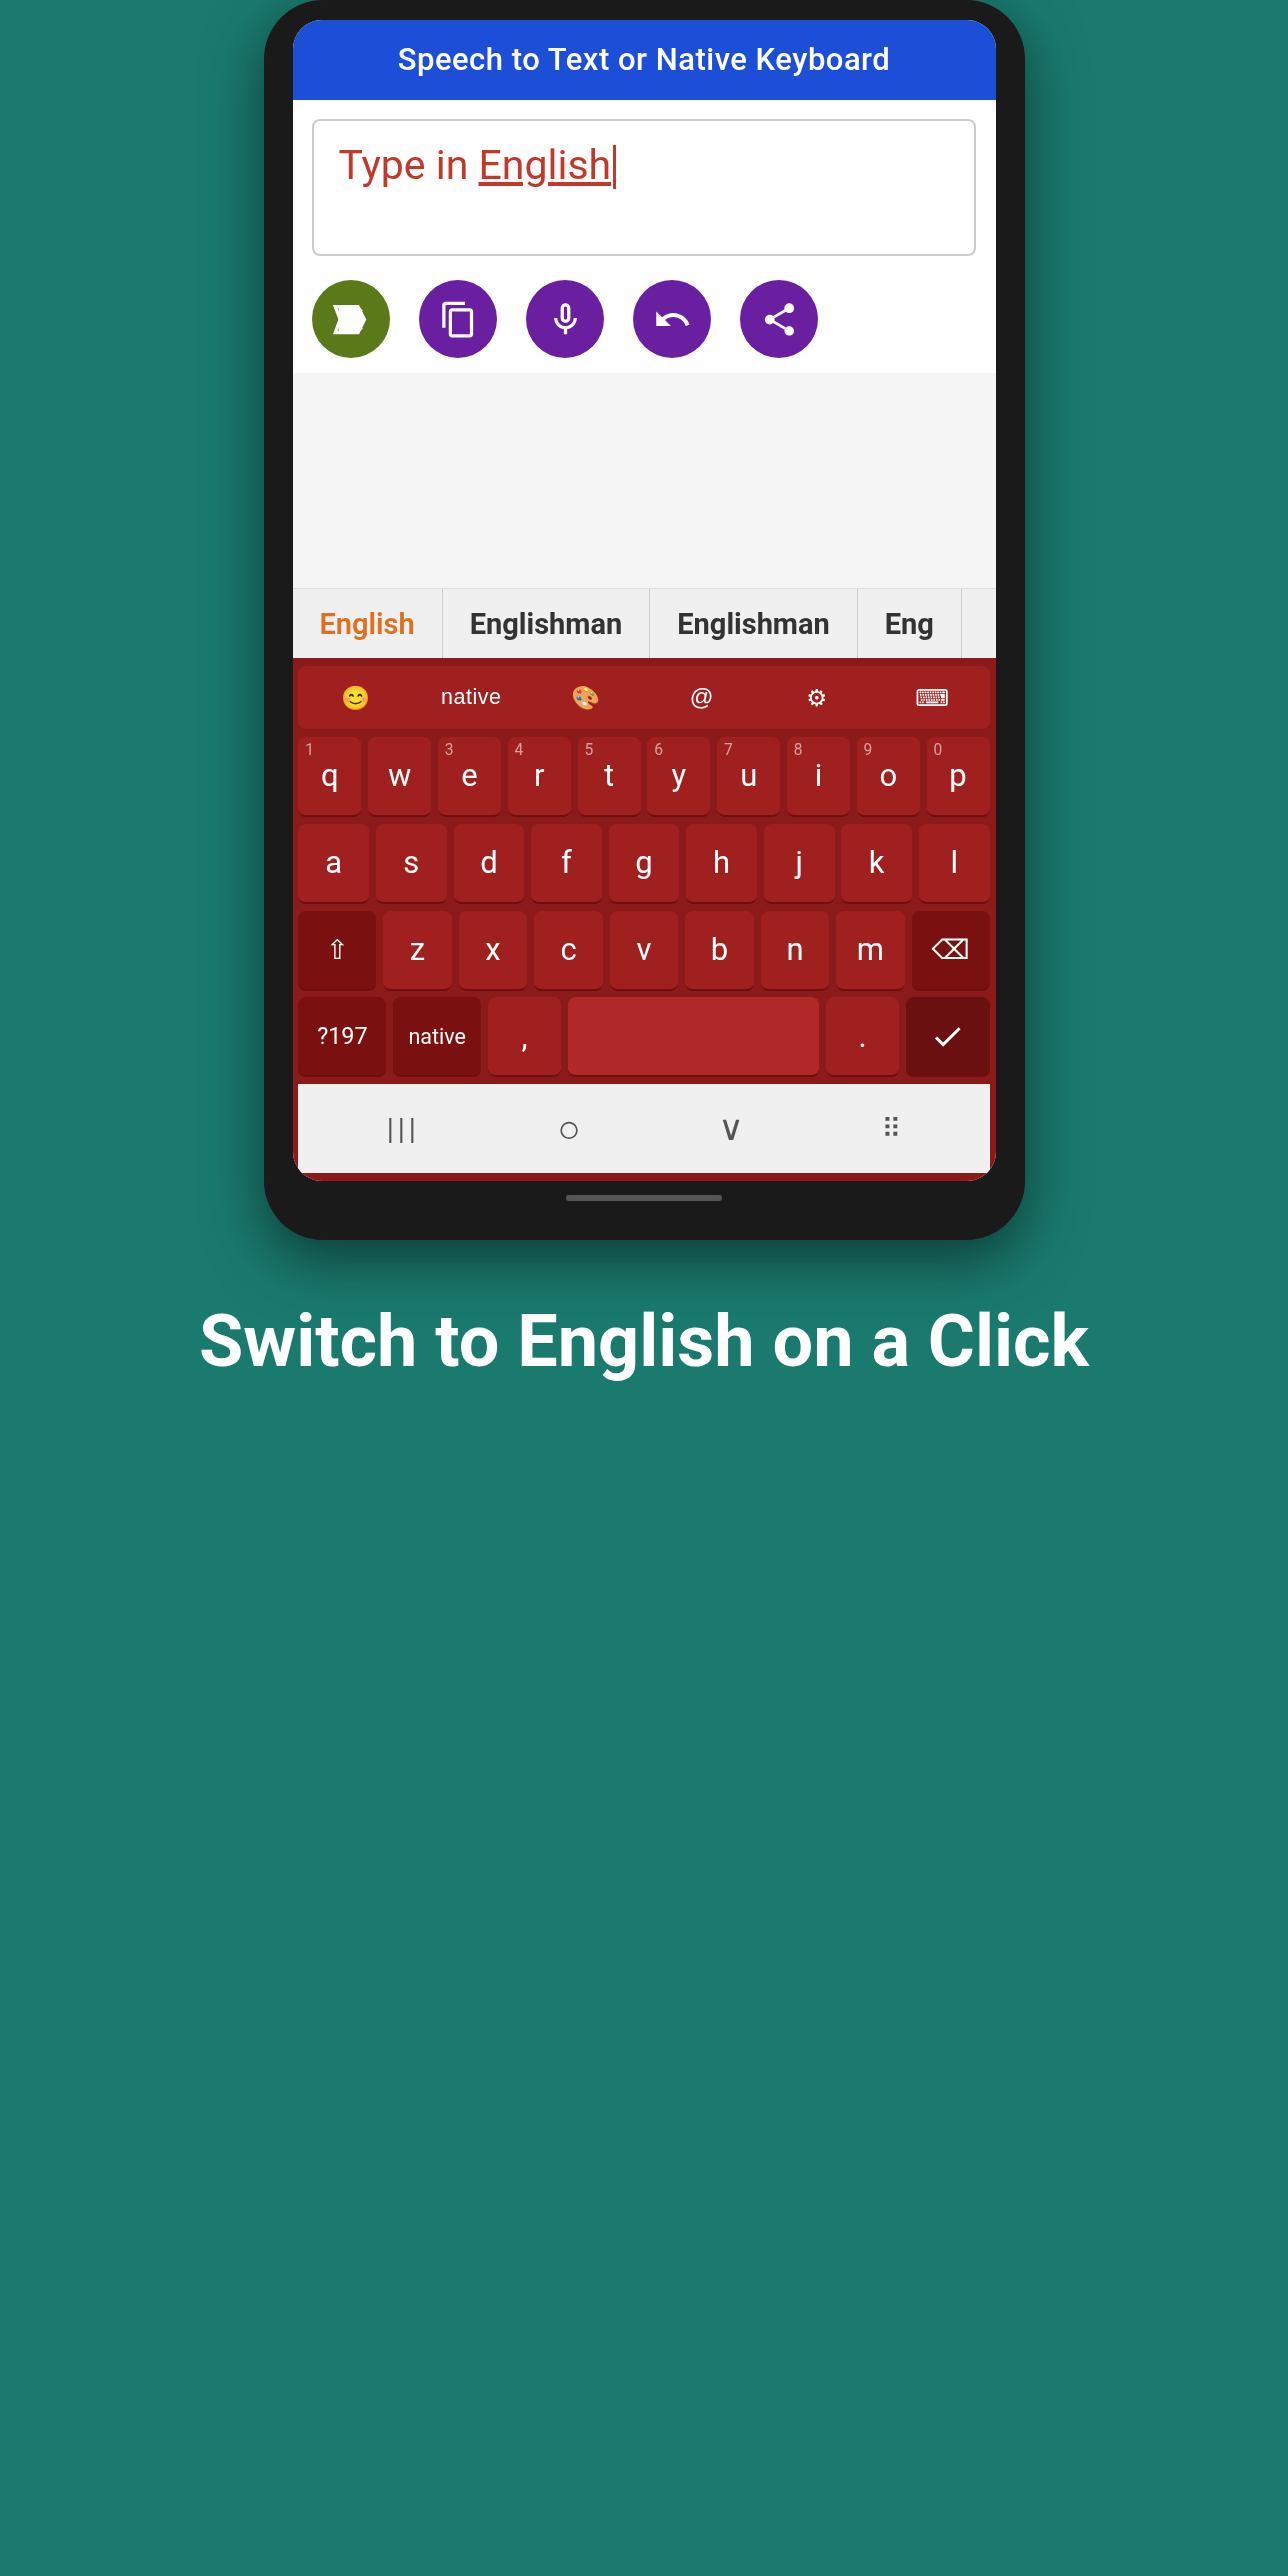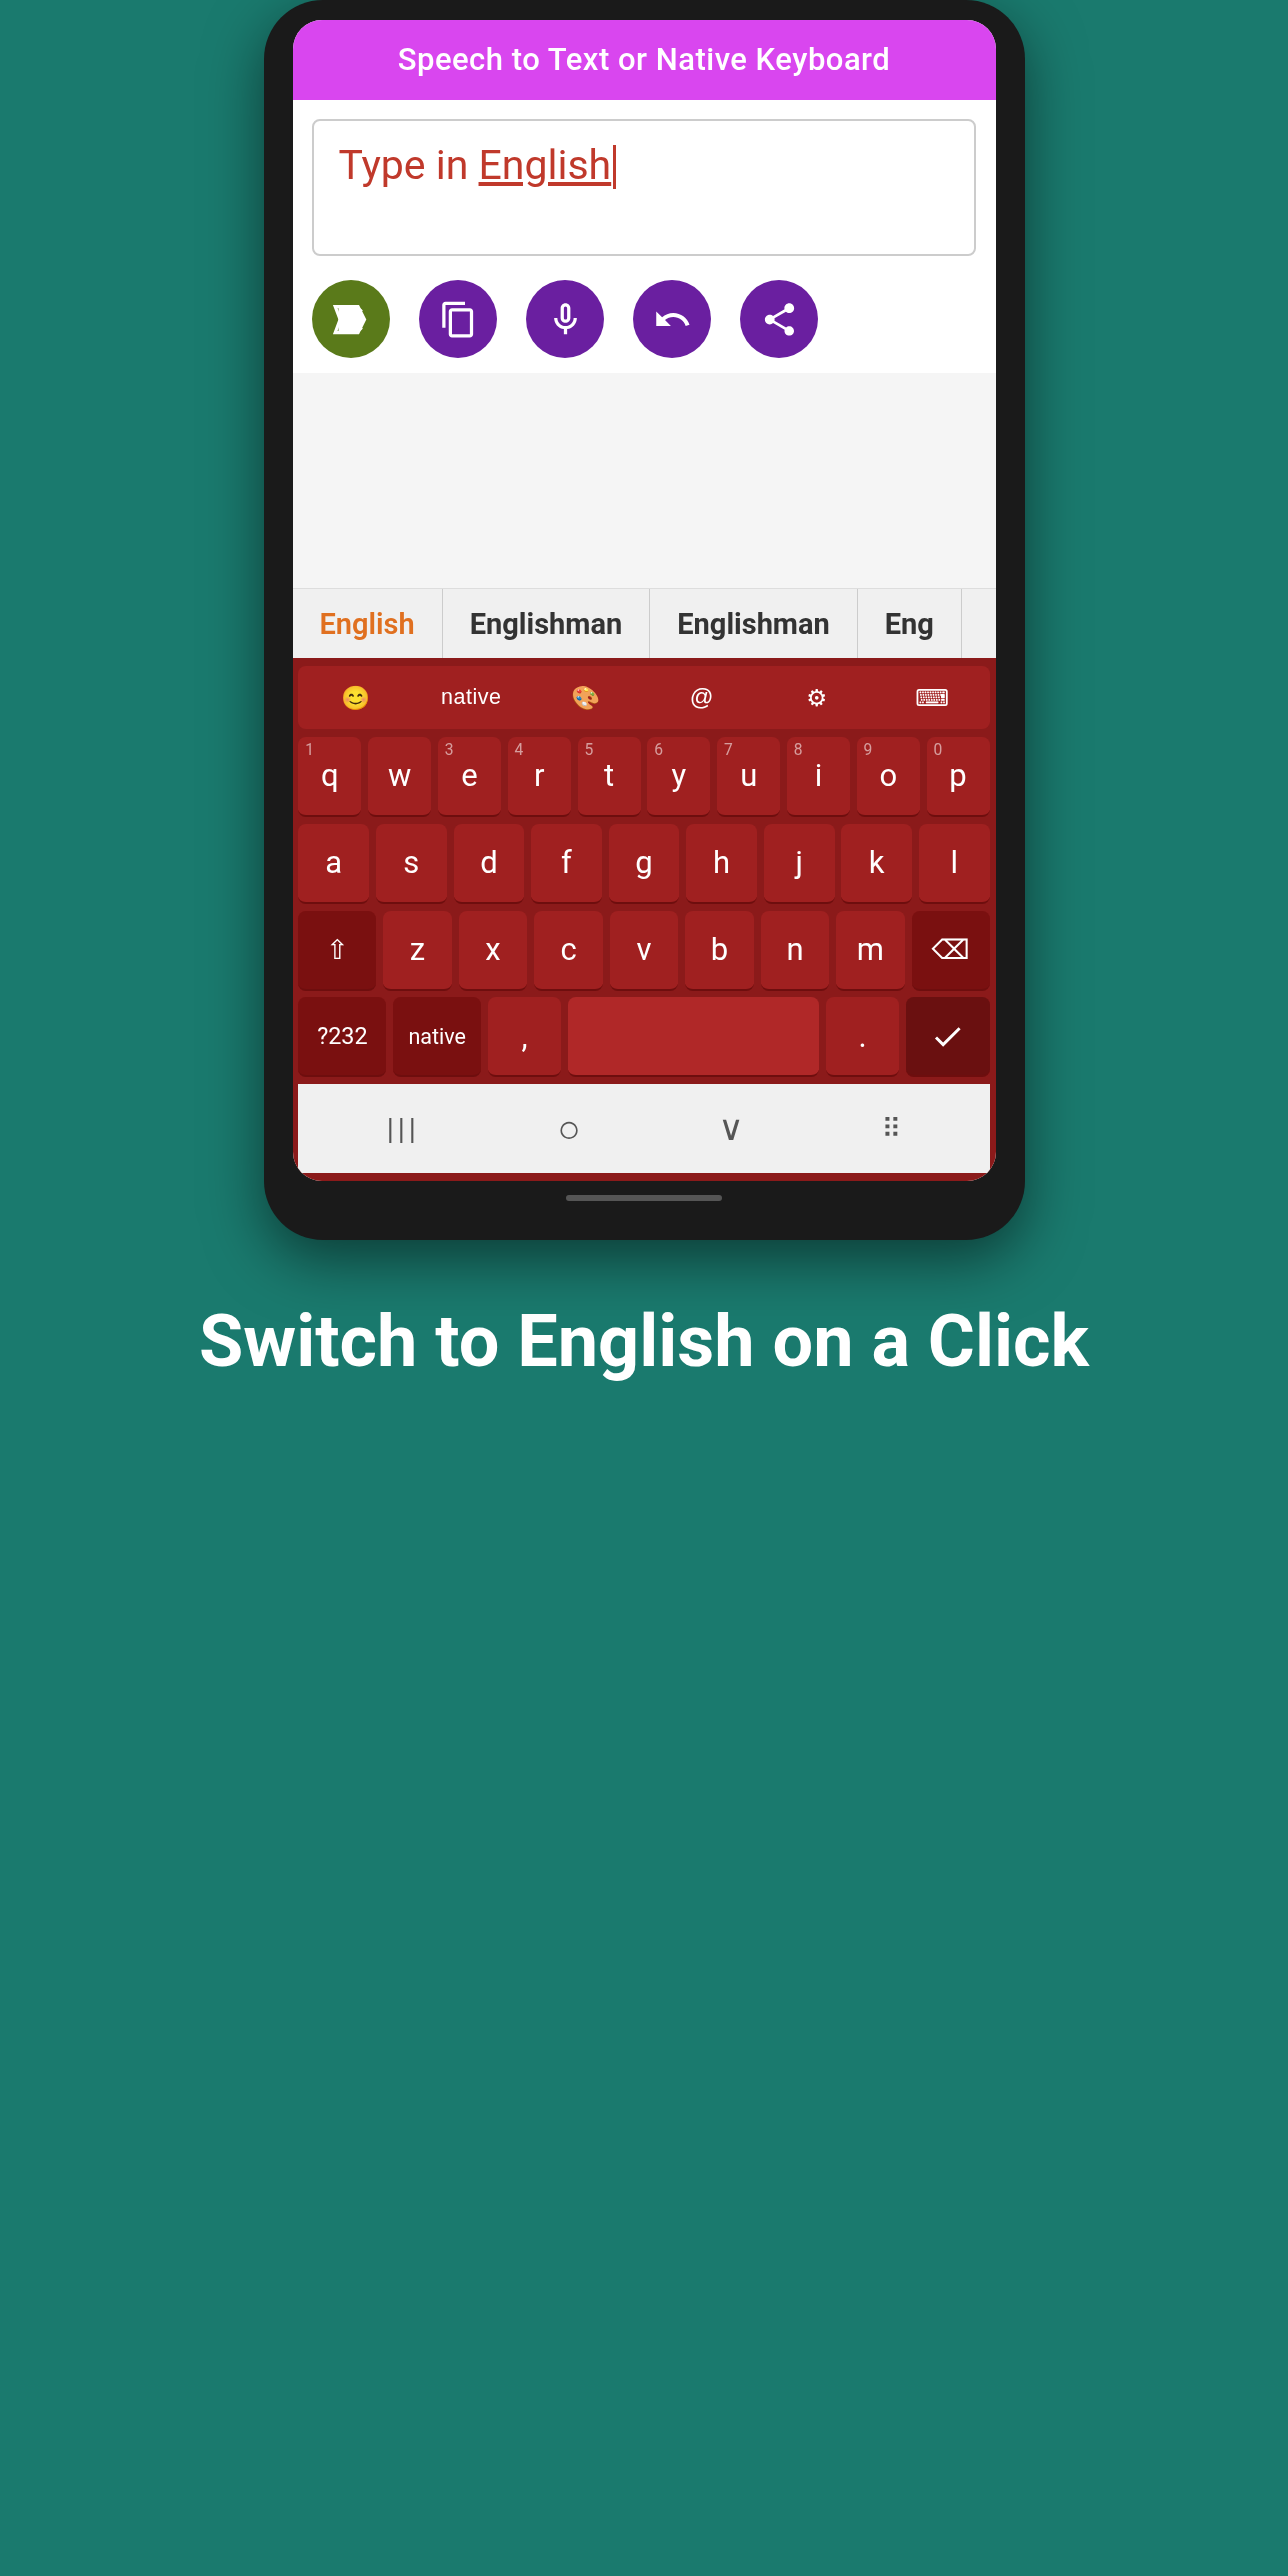--- a/index.html
+++ b/index.html
@@ -34,21 +34,21 @@
     }
 
     .phone-screen {
       background: #fff;
       border-radius: 29px;
       overflow: hidden;
       width: 100%;
     }
 
     .app-header {
-      background: #d946ef;
+      background: #1d4ed8;
       color: white;
       text-align: center;
       padding: 21.5px 19.5px;
       font-size: 31px;
       font-weight: 500;
       letter-spacing: 0.5px;
     }
 
     .text-input-area {
       margin: 19.5px 19.5px 9.8px 19.5px;
@@ -392,21 +392,21 @@
           <div class="key">x</div>
           <div class="key">c</div>
           <div class="key">v</div>
           <div class="key">b</div>
           <div class="key">n</div>
           <div class="key">m</div>
           <div class="key key-action" style="font-size:27px;">⌫</div>
         </div>
 
         <div class="key-row">
-          <div class="key key-special" style="font-size:23.4px; max-width:107px;">?232</div>
+          <div class="key key-special" style="font-size:23.4px; max-width:107px;">?197</div>
           <div class="key key-special" style="font-size:21.5px; max-width:107px;">native</div>
           <div class="key" style="max-width:73px;">,</div>
           <div class="key key-space" style="font-size:19.5px;"></div>
           <div class="key" style="max-width:73px;">.</div>
           <div class="key key-done" style="font-size:31px; background:#6a1010;">
             <svg width="35" height="35" viewBox="0 0 24 24" fill="white">
                 <path d="M9 16.17L4.83 12l-1.42 1.41L9 19 21 7l-1.41-1.41L9 16.17z"></path>
               </svg>
           </div>
         </div>

